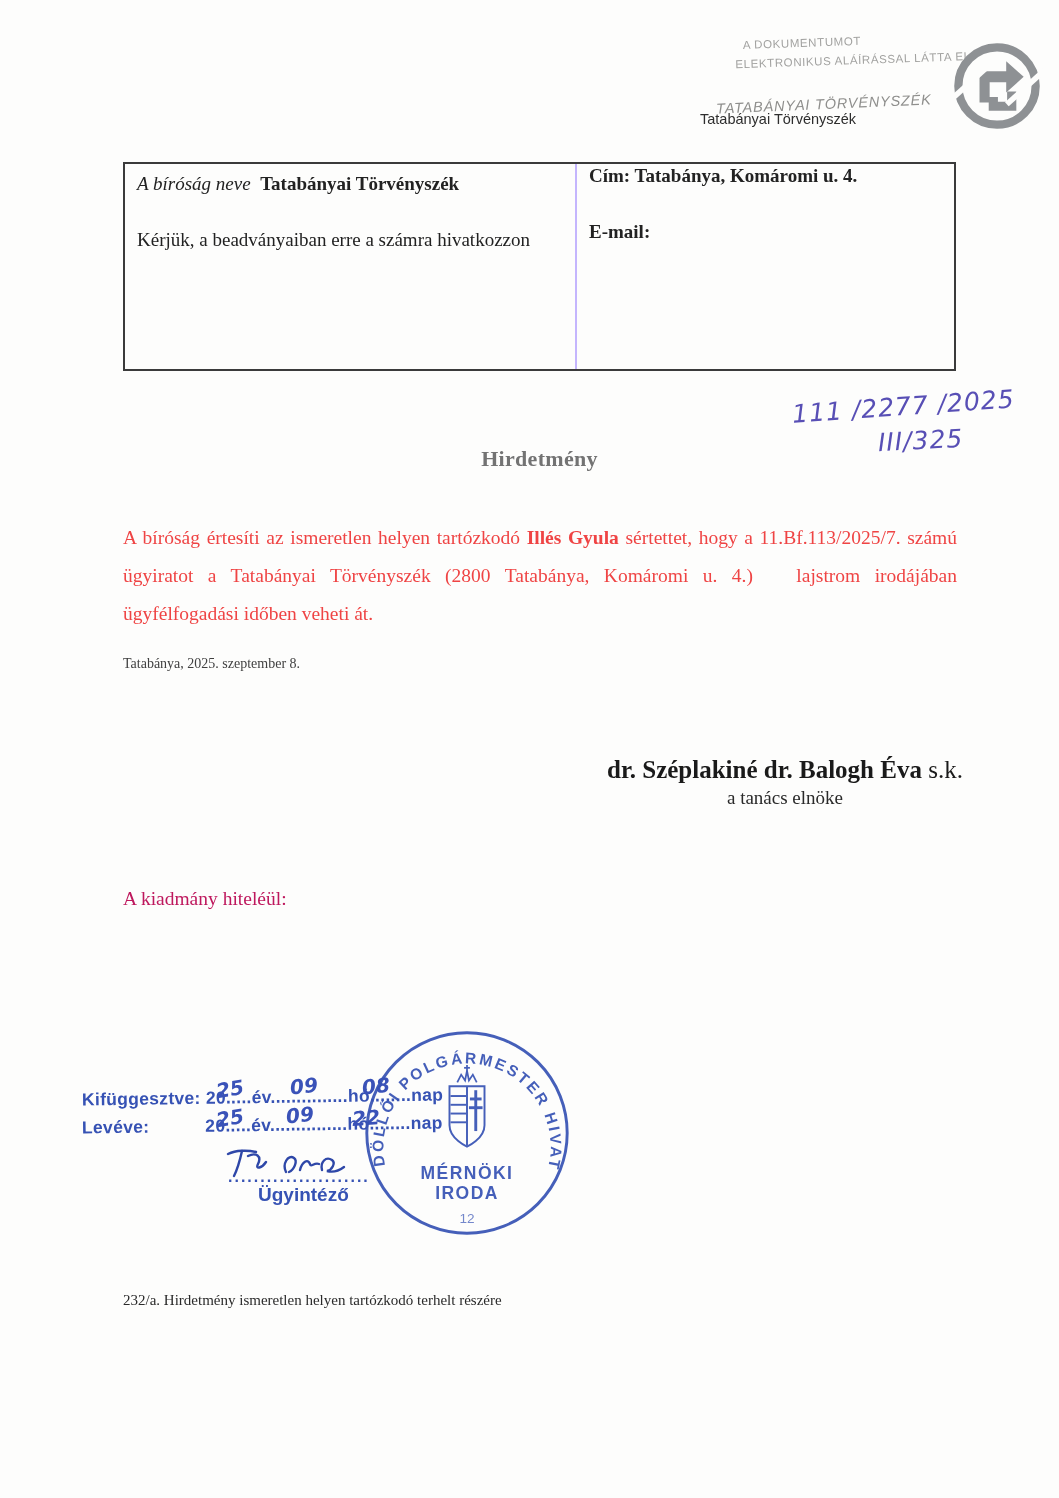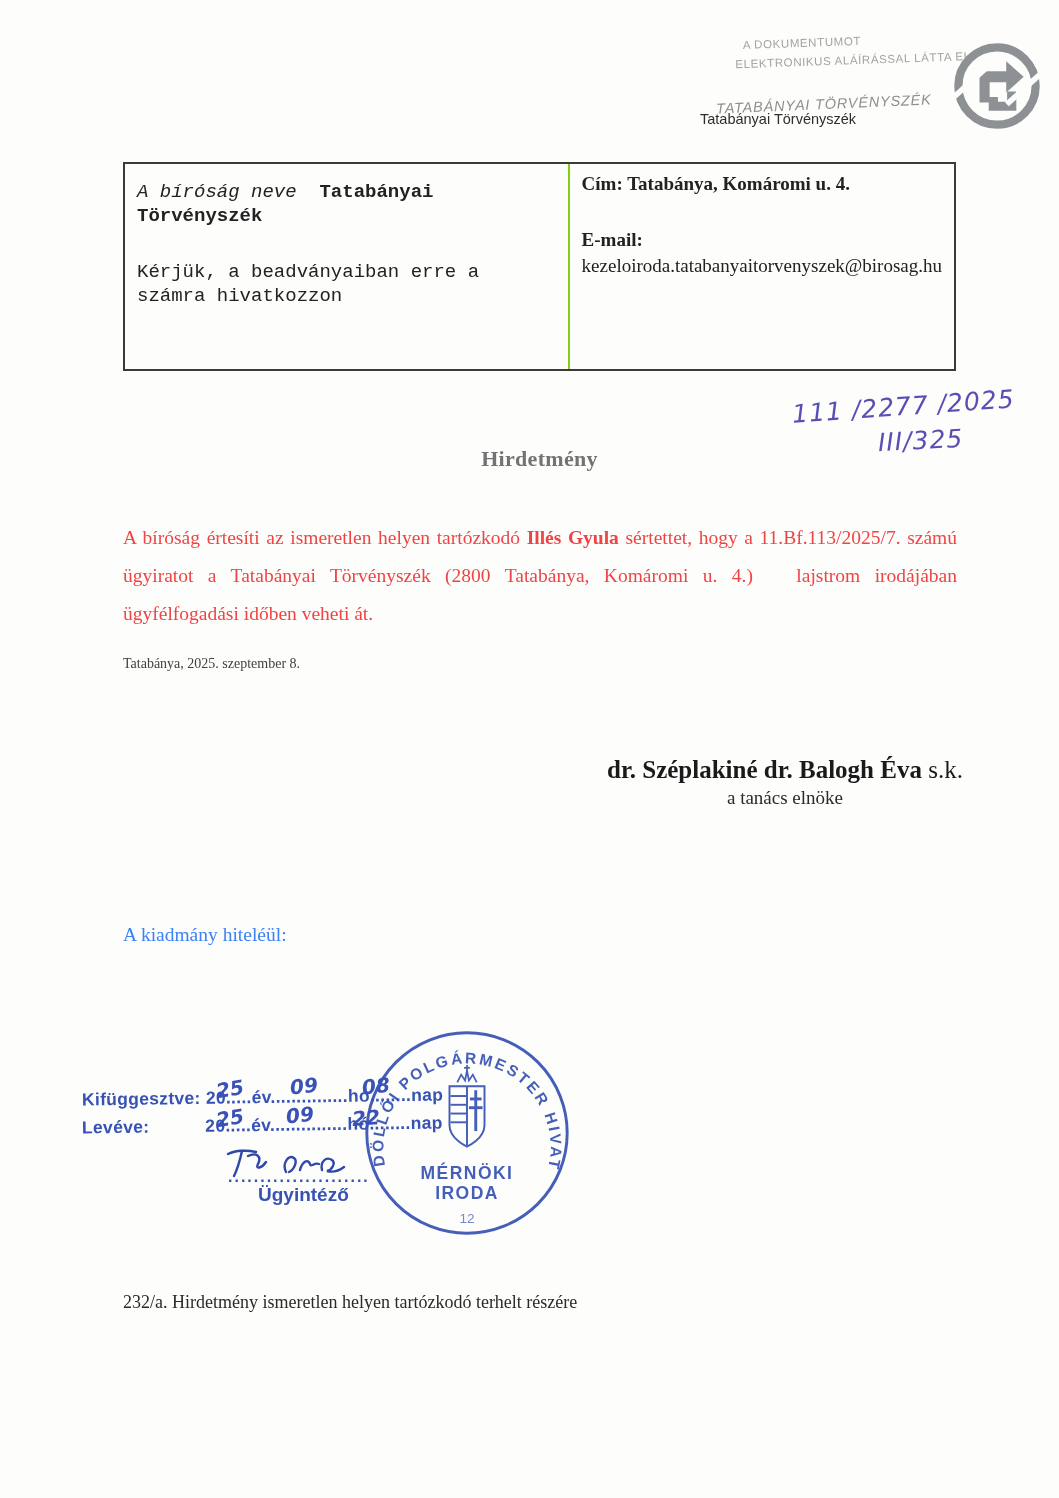--- a/index.html
+++ b/index.html
@@ -17,22 +17,22 @@
   .esign .l2 { font-size:11.5px; margin-top:7px; }
   .esign-caps { position:absolute; left:716px; top:96px;
     font-family:"Liberation Sans", sans-serif; font-style:italic;
     font-size:14.5px; color:#8f8f8d; letter-spacing:0.8px; transform:rotate(-2.5deg); }
   .esign-name { position:absolute; left:700px; top:111px;
     font-family:"Liberation Sans", sans-serif; font-size:14.5px; color:#2e2e2e; }
   .logo { position:absolute; left:950px; top:40px; width:94px; height:92px; }
   
   .info-table { position:absolute; left:123px; top:162px; width:833px; height:209px;
     border:2px solid #3b3b3b; display:flex; }
-  .info-left { width:452px; border-right:2px solid #84cc16; padding:16px 12px;font-family:Liberation Mono, monospace; }
-  .info-right { flex:1; padding:8px 12px; }
+  .info-left { width:452px; border-right:2px solid #c4b5fd; padding:8px 12px; }
+  .info-right { flex:1; padding:0 12px; }
   .info-table p { font-size:19px; line-height:24px; }
   .lbl-italic { font-style:italic; }
   .b { font-weight:bold; }
   .row2 { margin-top:30px; }
   .row3 { margin-top:32px; }
   .email-val { font-size:17px; margin-top:2px !important; }
   
   .hand { color:#584fb5; font-family:"DejaVu Sans", sans-serif; font-style:italic; }
   .hw-note1 { position:absolute; left:792px; top:392px; font-size:25px;
     transform:rotate(-4deg); letter-spacing:1px; }
@@ -40,37 +40,37 @@
     transform:rotate(-3deg); letter-spacing:1px; }
   
   .title { position:absolute; left:123px; top:446px; width:833px;
     text-align:center; font-size:22px; font-weight:bold; letter-spacing:0.3px; color:#737373; }
   .body-par { position:absolute; left:123px; top:519px; width:834px;
     font-size:19.5px; line-height:38px; text-align:justify; color:#ef4444; }
   .date-line { position:absolute; left:123px; top:656px; font-size:14px; color:#404040; }
   .sig-block { position:absolute; left:600px; top:756px; width:370px; text-align:center; }
   .sig-name { font-size:25px; color:#1a1a1a; }
   .sig-role { font-size:19px; color:#2a2a2a; margin-top:3px; }
-  .attest { position:absolute; left:123px; top:924px; font-size:19.5px; color:#3b82f6; }
+  .attest { position:absolute; left:123px; top:888px; font-size:19.5px; color:#be185d; }
   
   .ink { color:#3652b4; font-family:"Liberation Sans", sans-serif; }
   .stamp-line { position:absolute; font-size:17.5px; font-weight:bold;
     letter-spacing:0.3px; transform:rotate(-0.8deg); white-space:pre; }
   .stamp-line1 { left:82px; top:1087px; }
   .stamp-line2 { left:82px; top:1115px; }
   .stamp-line .gap { display:inline-block; width:56px; }
   .hw-fill { position:absolute; font-size:20px; color:#3a52b8;
     font-family:"DejaVu Sans", sans-serif; font-style:italic; font-weight:bold; }
   .clerk-sig { position:absolute; left:222px; top:1142px; }
   .dotline { position:absolute; left:228px; top:1168px; font-size:16px;
     font-weight:bold; letter-spacing:2px; }
   .clerk-label { position:absolute; left:258px; top:1184px; font-size:19px; font-weight:bold; }
   .round-stamp { position:absolute; left:360px; top:1026px; width:214px; height:214px; opacity:0.92; }
   
-  .footer { position:absolute; left:123px; top:1292px; font-size:18px; color:#2a2a2a; }
+  .footer { position:absolute; left:123px; top:1292px; font-size:15px; color:#2a2a2a; }
 </style>
 </head>
 <body>
 
 <div class="page">
 
   <div class="esign">
     <div class="l1">A DOKUMENTUMOT</div>
     <div class="l2">ELEKTRONIKUS ALÁÍRÁSSAL LÁTTA EL:</div>
   </div>
@@ -86,21 +86,20 @@
   </svg>
 
   <div class="info-table">
     <div class="info-left">
       <p><span class="lbl-italic">A bíróság neve</span>&nbsp;&nbsp;<span class="b">Tatabányai Törvényszék</span></p>
       <p class="row3">Kérjük, a beadványaiban erre a számra hivatkozzon</p>
     </div>
     <div class="info-right">
       <p class="b">Cím: Tatabánya, Komáromi u. 4.</p>
       <p class="b row3">E-mail:</p>
-      <p class="email-val">kezeloiroda.tatabanyaitorvenyszek@birosag.hu</p>
     </div>
   </div>
 
   <div class="hand hw-note1">111 /2277 /2025</div>
   <div class="hand hw-note2">III/325</div>
 
   <div class="title">Hirdetmény</div>
   <p class="body-par"><span>A bíróság értesíti az ismeretlen helyen tartózkodó </span><span class="b">Illés Gyula</span><span> sértettet, hogy a 11.Bf.113/2025/7. számú ügyiratot a Tatabányai Törvényszék (2800 Tatabánya, Komáromi u. 4.)&nbsp;&nbsp; lajstrom irodájában ügyfélfogadási időben veheti át.</span></p>
 
   <div class="date-line">Tatabánya, 2025. szeptember 8.</div>

